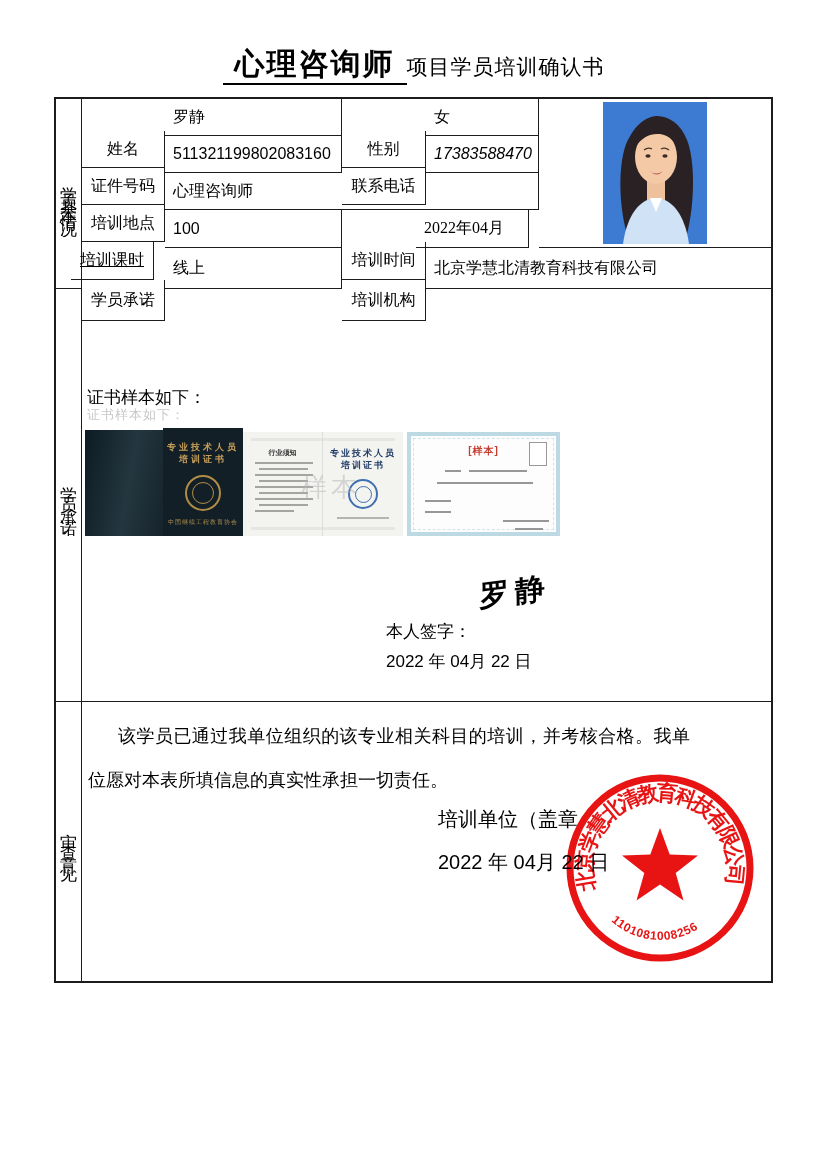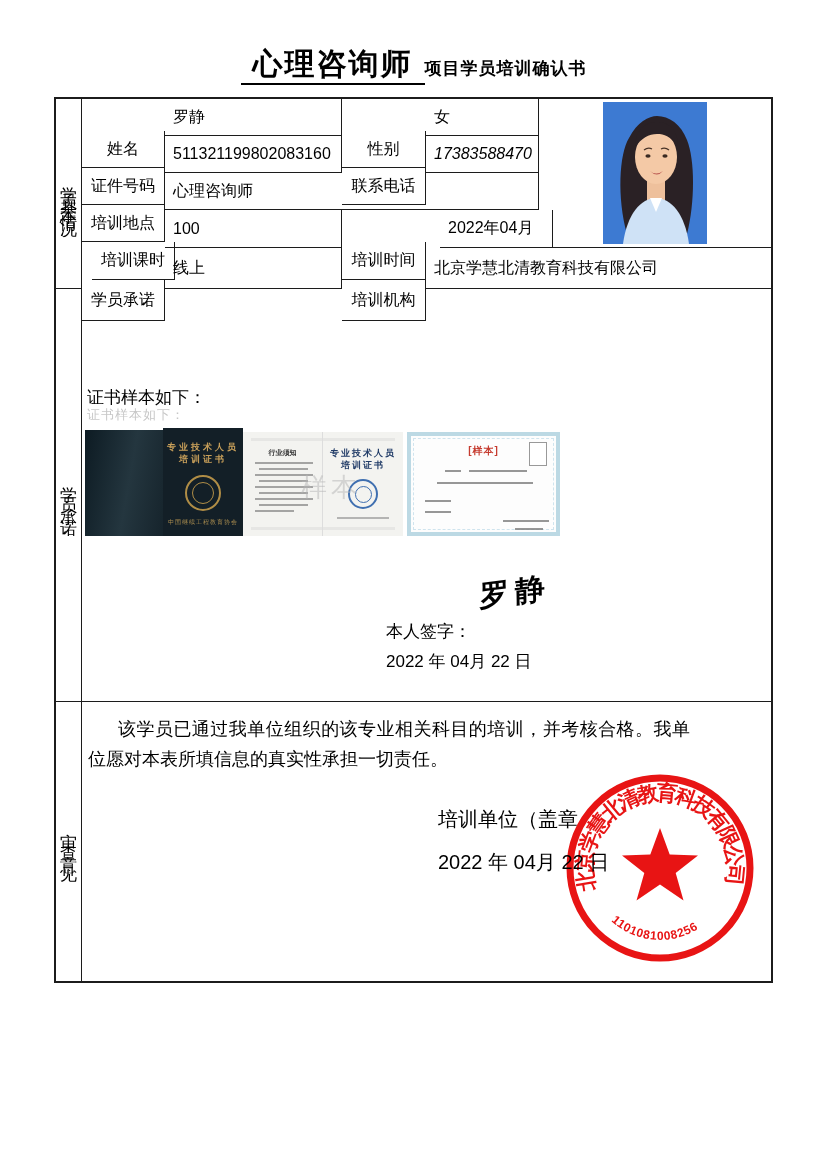--- a/index.html
+++ b/index.html
@@ -2,21 +2,21 @@
 <html><head>
 <meta charset="utf-8">
 <style>
   html,body{margin:0;padding:0;background:#ffffff;}
   .page{position:relative;width:827px;height:1169px;background:#fff;overflow:hidden;
         font-family:"Liberation Sans","DejaVu Sans",sans-serif;color:#000;}
   
   .title{position:absolute;left:0;top:44px;width:827px;text-align:center;white-space:nowrap;}
   .title .program{font-size:30px;font-weight:800;letter-spacing:2px;border-bottom:2.5px solid #000;
                   padding:0 12px 3px 12px;}
-  .title .rest{font-size:17px;font-weight:700;letter-spacing:1px;}
+  .title .rest{font-size:21px;font-weight:400;letter-spacing:1px;}
   
   .sheet{position:absolute;left:54px;top:97px;width:719px;height:886px;border:2px solid #1c1c1c;box-sizing:border-box;}
   .grid{position:absolute;inset:0;}
   .cell{position:absolute;box-sizing:border-box;border-right:1.5px solid #1c1c1c;border-bottom:1.5px solid #1c1c1c;
         display:flex;align-items:center;font-size:16px;}
   .cell.no-r{border-right:none;} .cell.no-b{border-bottom:none;}
   .lab{justify-content:center;text-align:center;margin-top:32px;}
   .val{justify-content:flex-start;padding-left:8px;}
   .side{justify-content:center;}
   .vtext{writing-mode:vertical-rl;text-orientation:upright;font-size:17px;letter-spacing:7px;line-height:1;}
@@ -55,21 +55,21 @@
   .cert-sample{width:153px;height:104px;background:#fdfdfd;border:4px solid #bcd9e4;margin-left:4px;}
   .cert-sample .inner{position:absolute;inset:2px;border:1px dashed #cfe4ee;}
   .stag{position:absolute;top:8px;left:0;width:100%;text-align:center;font-size:10px;font-weight:700;color:#c63c30;letter-spacing:1px;}
   .pbox{position:absolute;top:6px;right:9px;width:16px;height:22px;border:1px solid #999;background:#fff;}
   .hline{position:absolute;height:2px;background:#7d7d7d;opacity:.8;}
   
   .sig{position:absolute;font-family:"DejaVu Serif","Liberation Serif",serif;font-size:30px;font-weight:600;
        transform:rotate(-7deg) skewX(-6deg);letter-spacing:6px;}
   .signlabel,.signdate{position:absolute;font-size:17px;}
   
-  .rpara{position:absolute;font-size:18px;line-height:30px;text-align:justify;}
+  .rpara{position:absolute;font-size:18px;line-height:44px;text-align:justify;}
   .unitlabel,.unitdate{position:absolute;font-size:20px;}
   .stamp{position:absolute;mix-blend-mode:multiply;opacity:.92;}
 </style>
 </head>
 <body>
 
 <div class="page">
 
   <div class="title">
     <span class="program">心理咨询师</span><span class="rest">项目学员培训确认书</span>
@@ -117,24 +117,24 @@
       </div>
 
       <div class="cell lab" style="left:26px;top:37px;width:83px;height:37px;">证件号码</div>
       <div class="cell val" style="left:109px;top:37px;width:177px;height:37px;">511321199802083160</div>
       <div class="cell lab" style="left:286px;top:37px;width:84px;height:37px;">联系电话</div>
       <div class="cell val" style="left:370px;top:37px;width:113px;height:37px;font-style:italic;">17383588470</div>
 
       <div class="cell lab" style="left:26px;top:74px;width:83px;height:37px;">培训地点</div>
       <div class="cell val" style="left:109px;top:74px;width:374px;height:37px;">心理咨询师</div>
 
-      <div class="cell lab" style="left:36px;top:111px;width:83px;height:38px;">培训课时</div>
+      <div class="cell lab" style="left:15px;top:111px;width:83px;height:38px;text-decoration:underline;">培训课时</div>
       <div class="cell val" style="left:109px;top:111px;width:177px;height:38px;">100</div>
       <div class="cell lab" style="left:286px;top:111px;width:84px;height:38px;">培训时间</div>
-      <div class="cell val" style="left:384px;top:111px;width:113px;height:38px;">2022年04月</div>
+      <div class="cell val" style="left:360px;top:111px;width:113px;height:38px;font-family:Liberation Serif, serif;">2022年04月</div>
 
       <div class="cell lab" style="left:26px;top:149px;width:83px;height:41px;">学员承诺</div>
       <div class="cell val" style="left:109px;top:149px;width:177px;height:41px;">线上</div>
       <div class="cell lab" style="left:286px;top:149px;width:84px;height:41px;">培训机构</div>
       <div class="cell val no-r" style="left:370px;top:149px;width:345px;height:41px;">北京学慧北清教育科技有限公司</div>
 
       <div class="cell no-r freearea" style="left:26px;top:190px;width:689px;height:413px;display:block;">
         <div class="sampleline" style="left:5px;top:97px;">证书样本如下：</div>
         <div class="ghost" style="left:5px;top:117px;">证书样本如下：</div>
 

